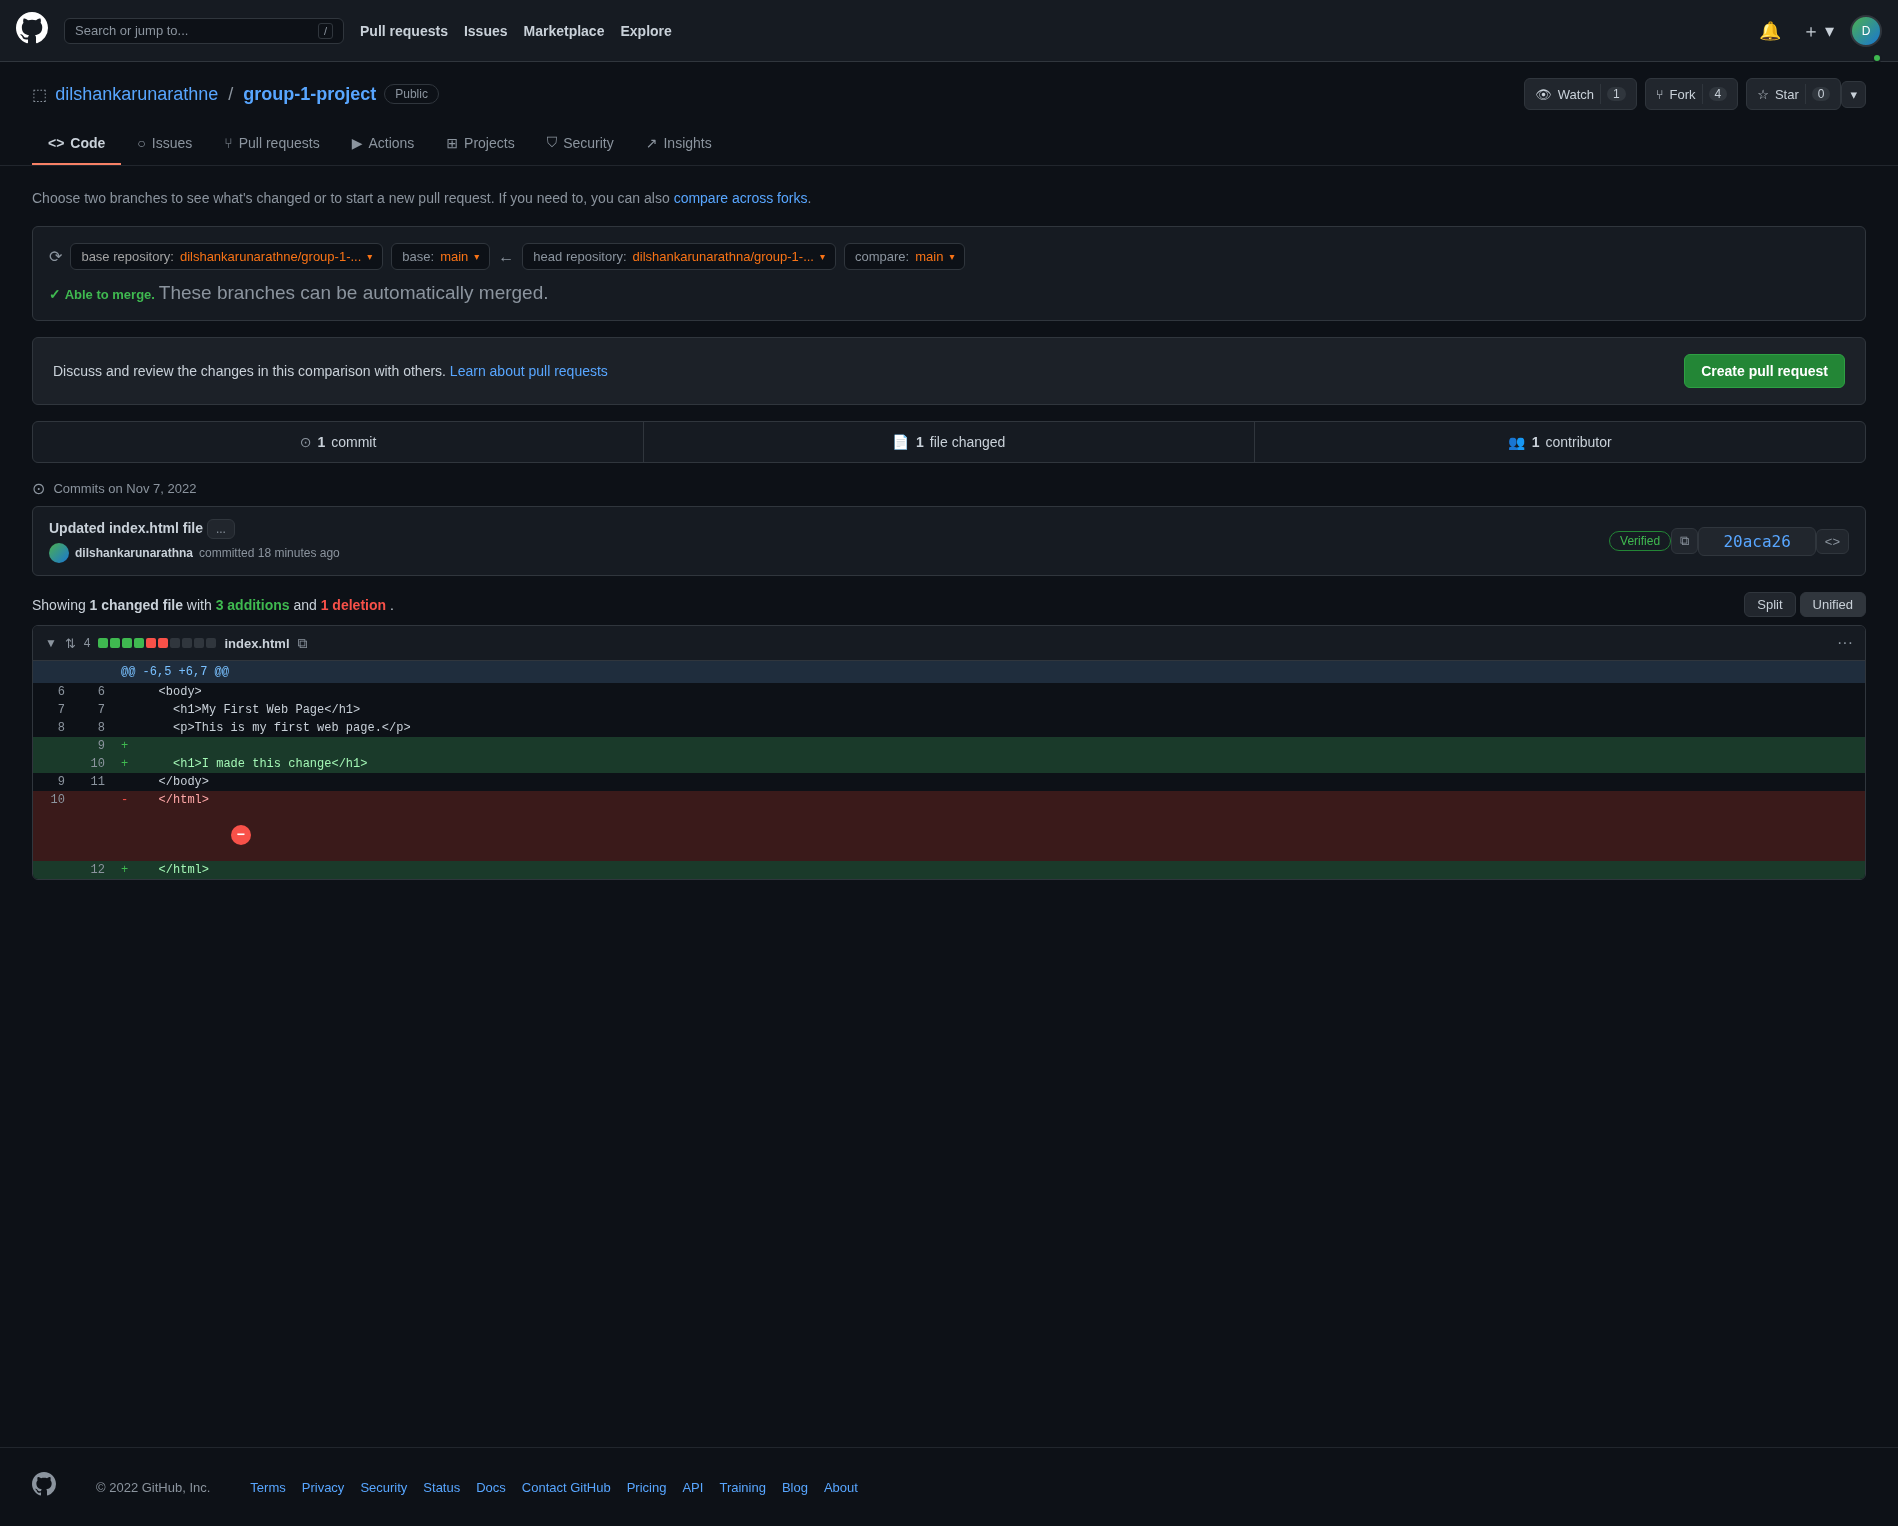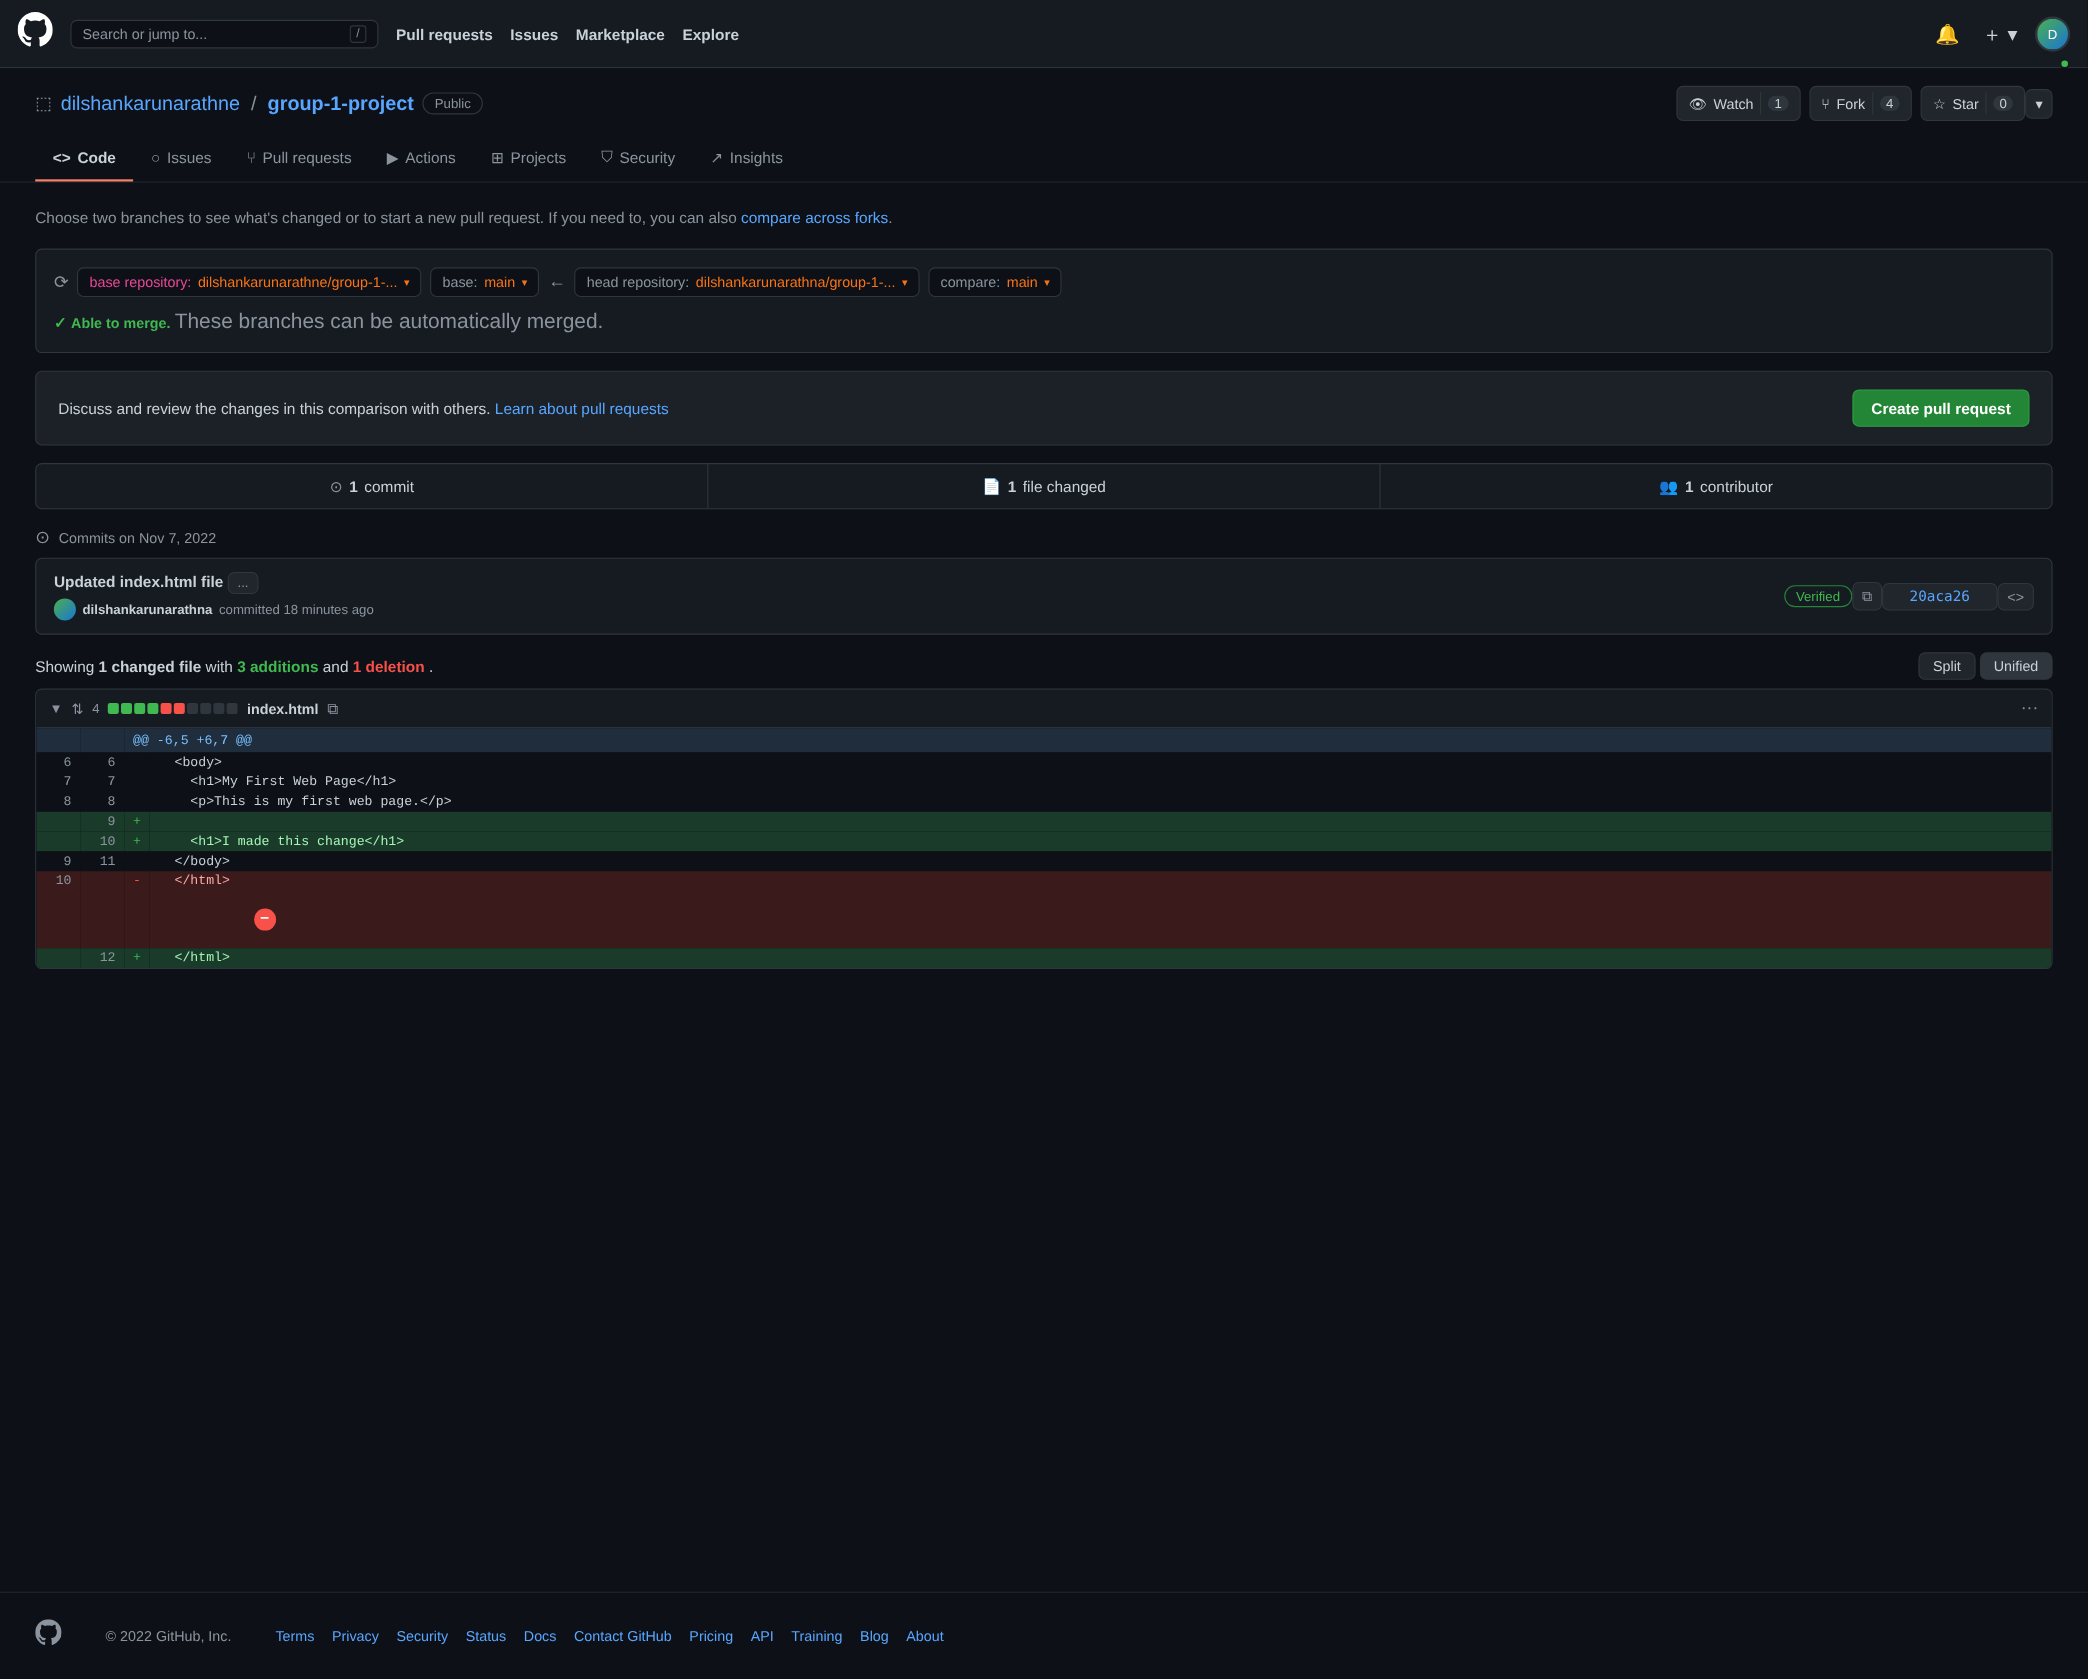--- a/index.html
+++ b/index.html
@@ -388,21 +388,21 @@
       padding: 2px 10px;
       font-size: 12px;
       font-weight: 500;
     }
     .commit-hash-btn {
       background: #21262d;
       border: 1px solid #30363d;
       border-radius: 6px;
       color: #58a6ff;
       padding: 4px 24px;
-      font-size: 13px;
+      font-size: 16px;
       font-family: monospace;
       cursor: pointer;
     }
     .commit-code-btn {
       background: #21262d;
       border: 1px solid #30363d;
       border-radius: 6px;
       color: #8b949e;
       padding: 4px 8px;
       font-size: 13px;
@@ -692,21 +692,21 @@
 
 <div class="main-content">
   <p class="page-subtitle">
     <span>Choose two branches to see what's changed or to start a new pull request. If you need to, you can also </span><a href="#">compare across forks</a><span>.</span>
   </p>
 
   <div class="compare-box">
     <div class="compare-row">
       <span class="compare-sync-icon">⟳</span>
       <button class="compare-select">
-        <span style="color:#ec4899;">base repository:</span>
+        <span style="color:#a3a3a3;">base repository:</span>
         <span>dilshankarunarathne/group-1-...</span>
         <span class="chevron">▾</span>
       </button>
       <button class="compare-select">
         <span style="color:#8b949e;">base:</span>
         <span>main</span>
         <span class="chevron">▾</span>
       </button>
       <span class="compare-arrow">←</span>
       <button class="compare-select">

